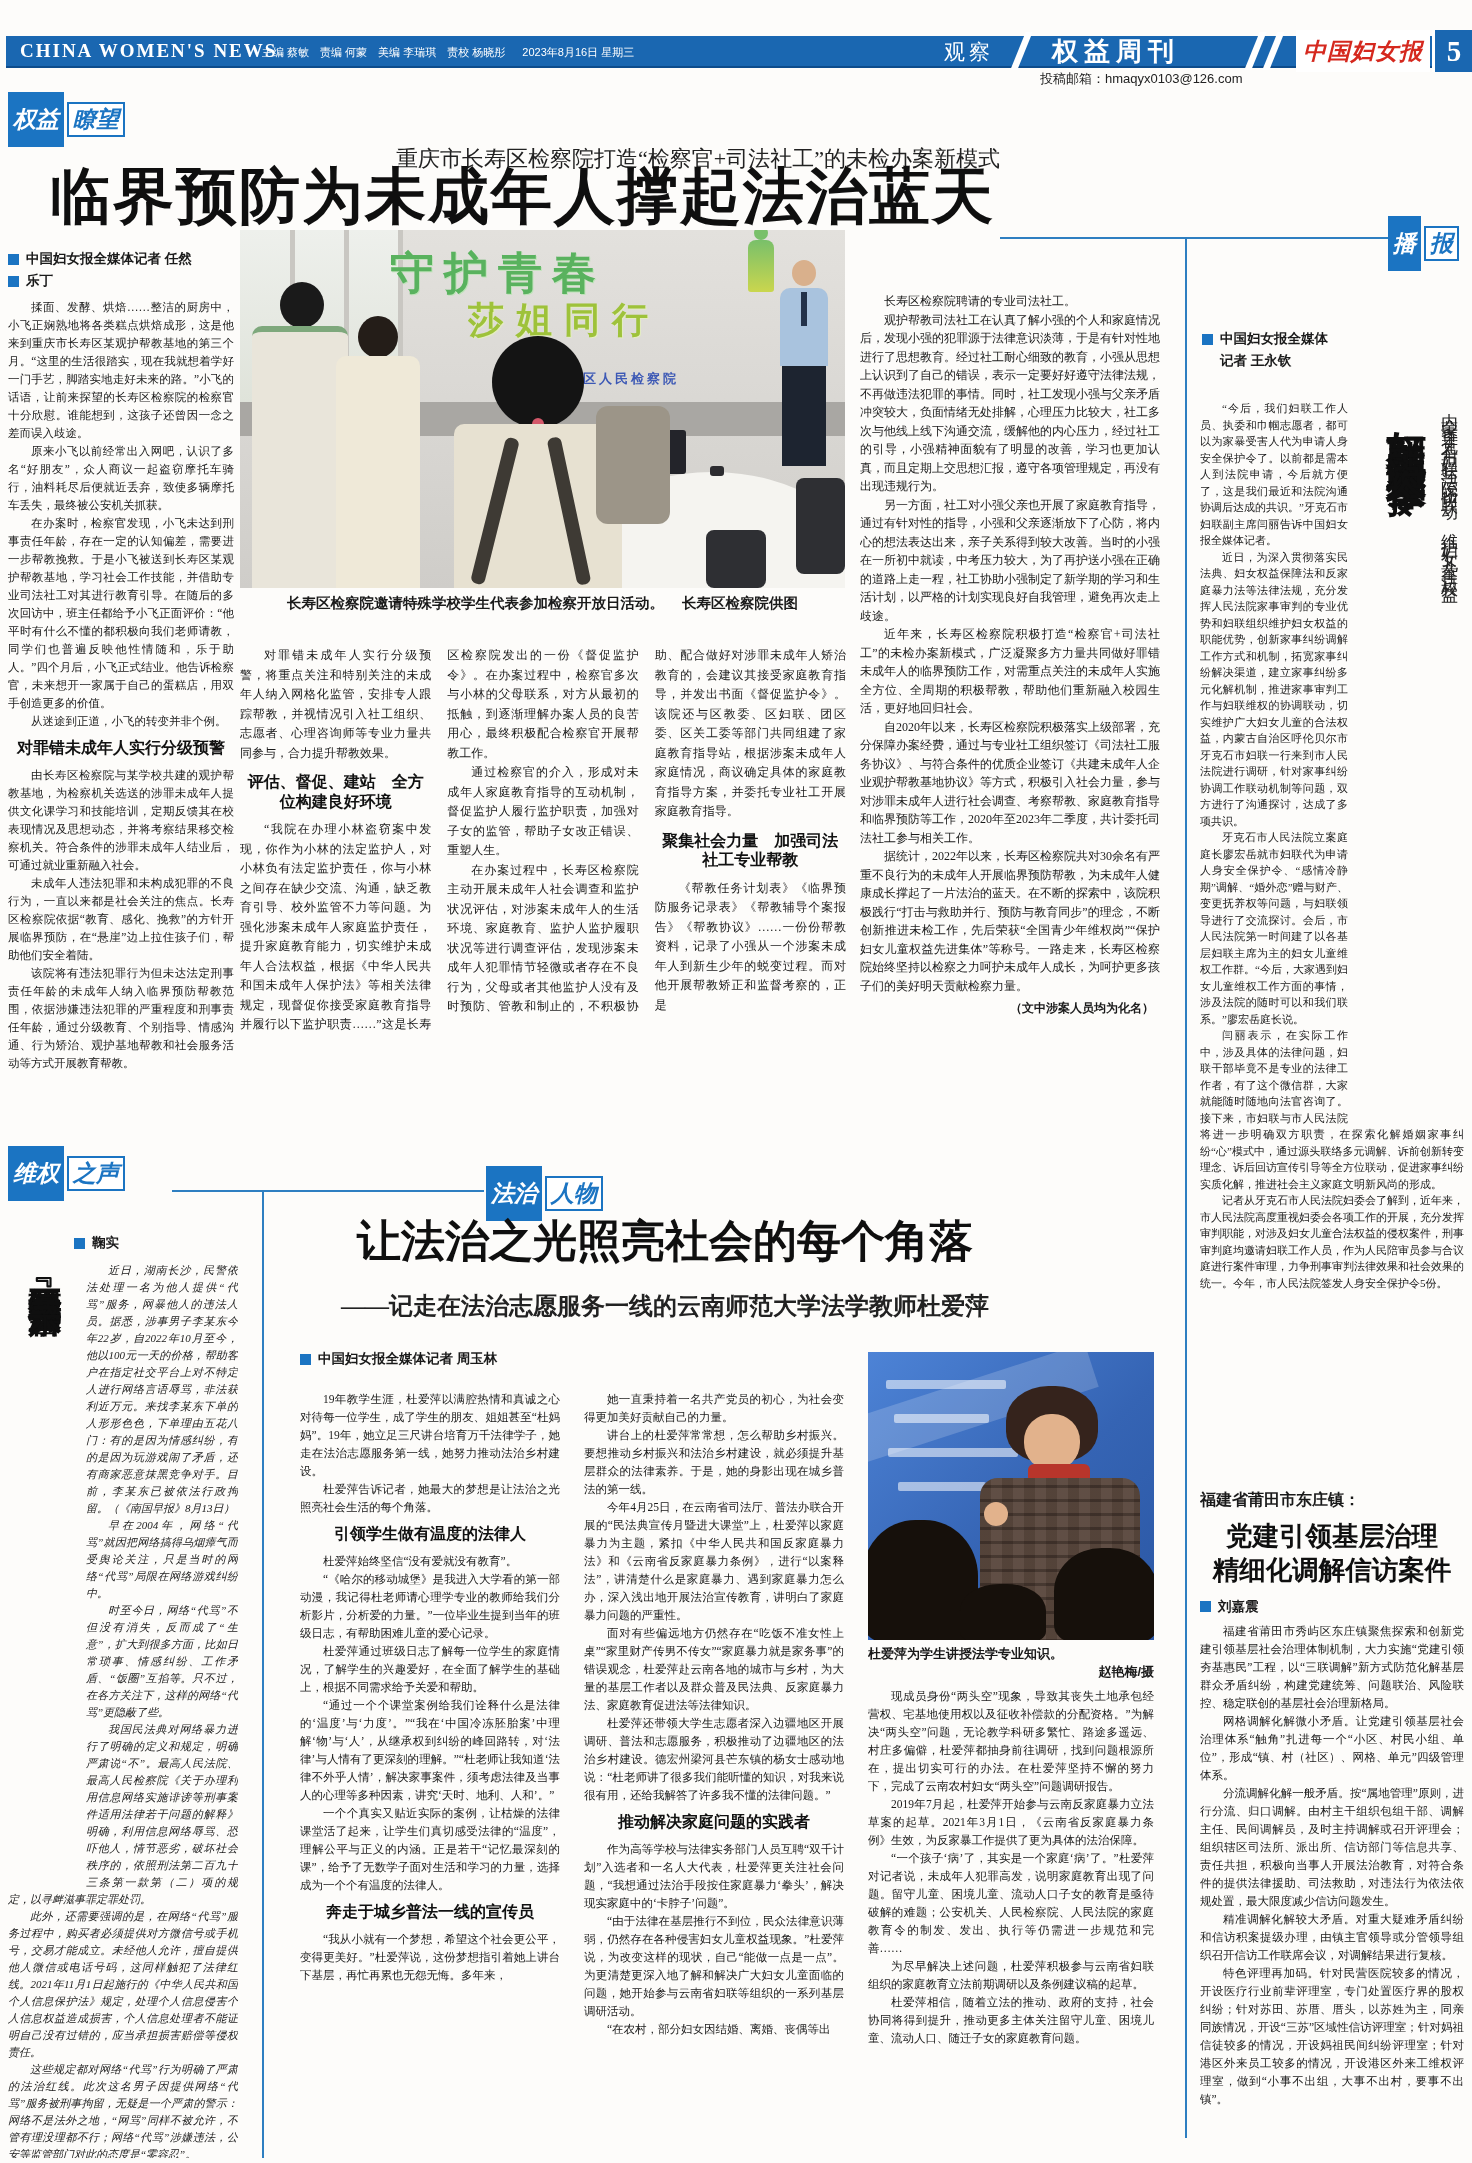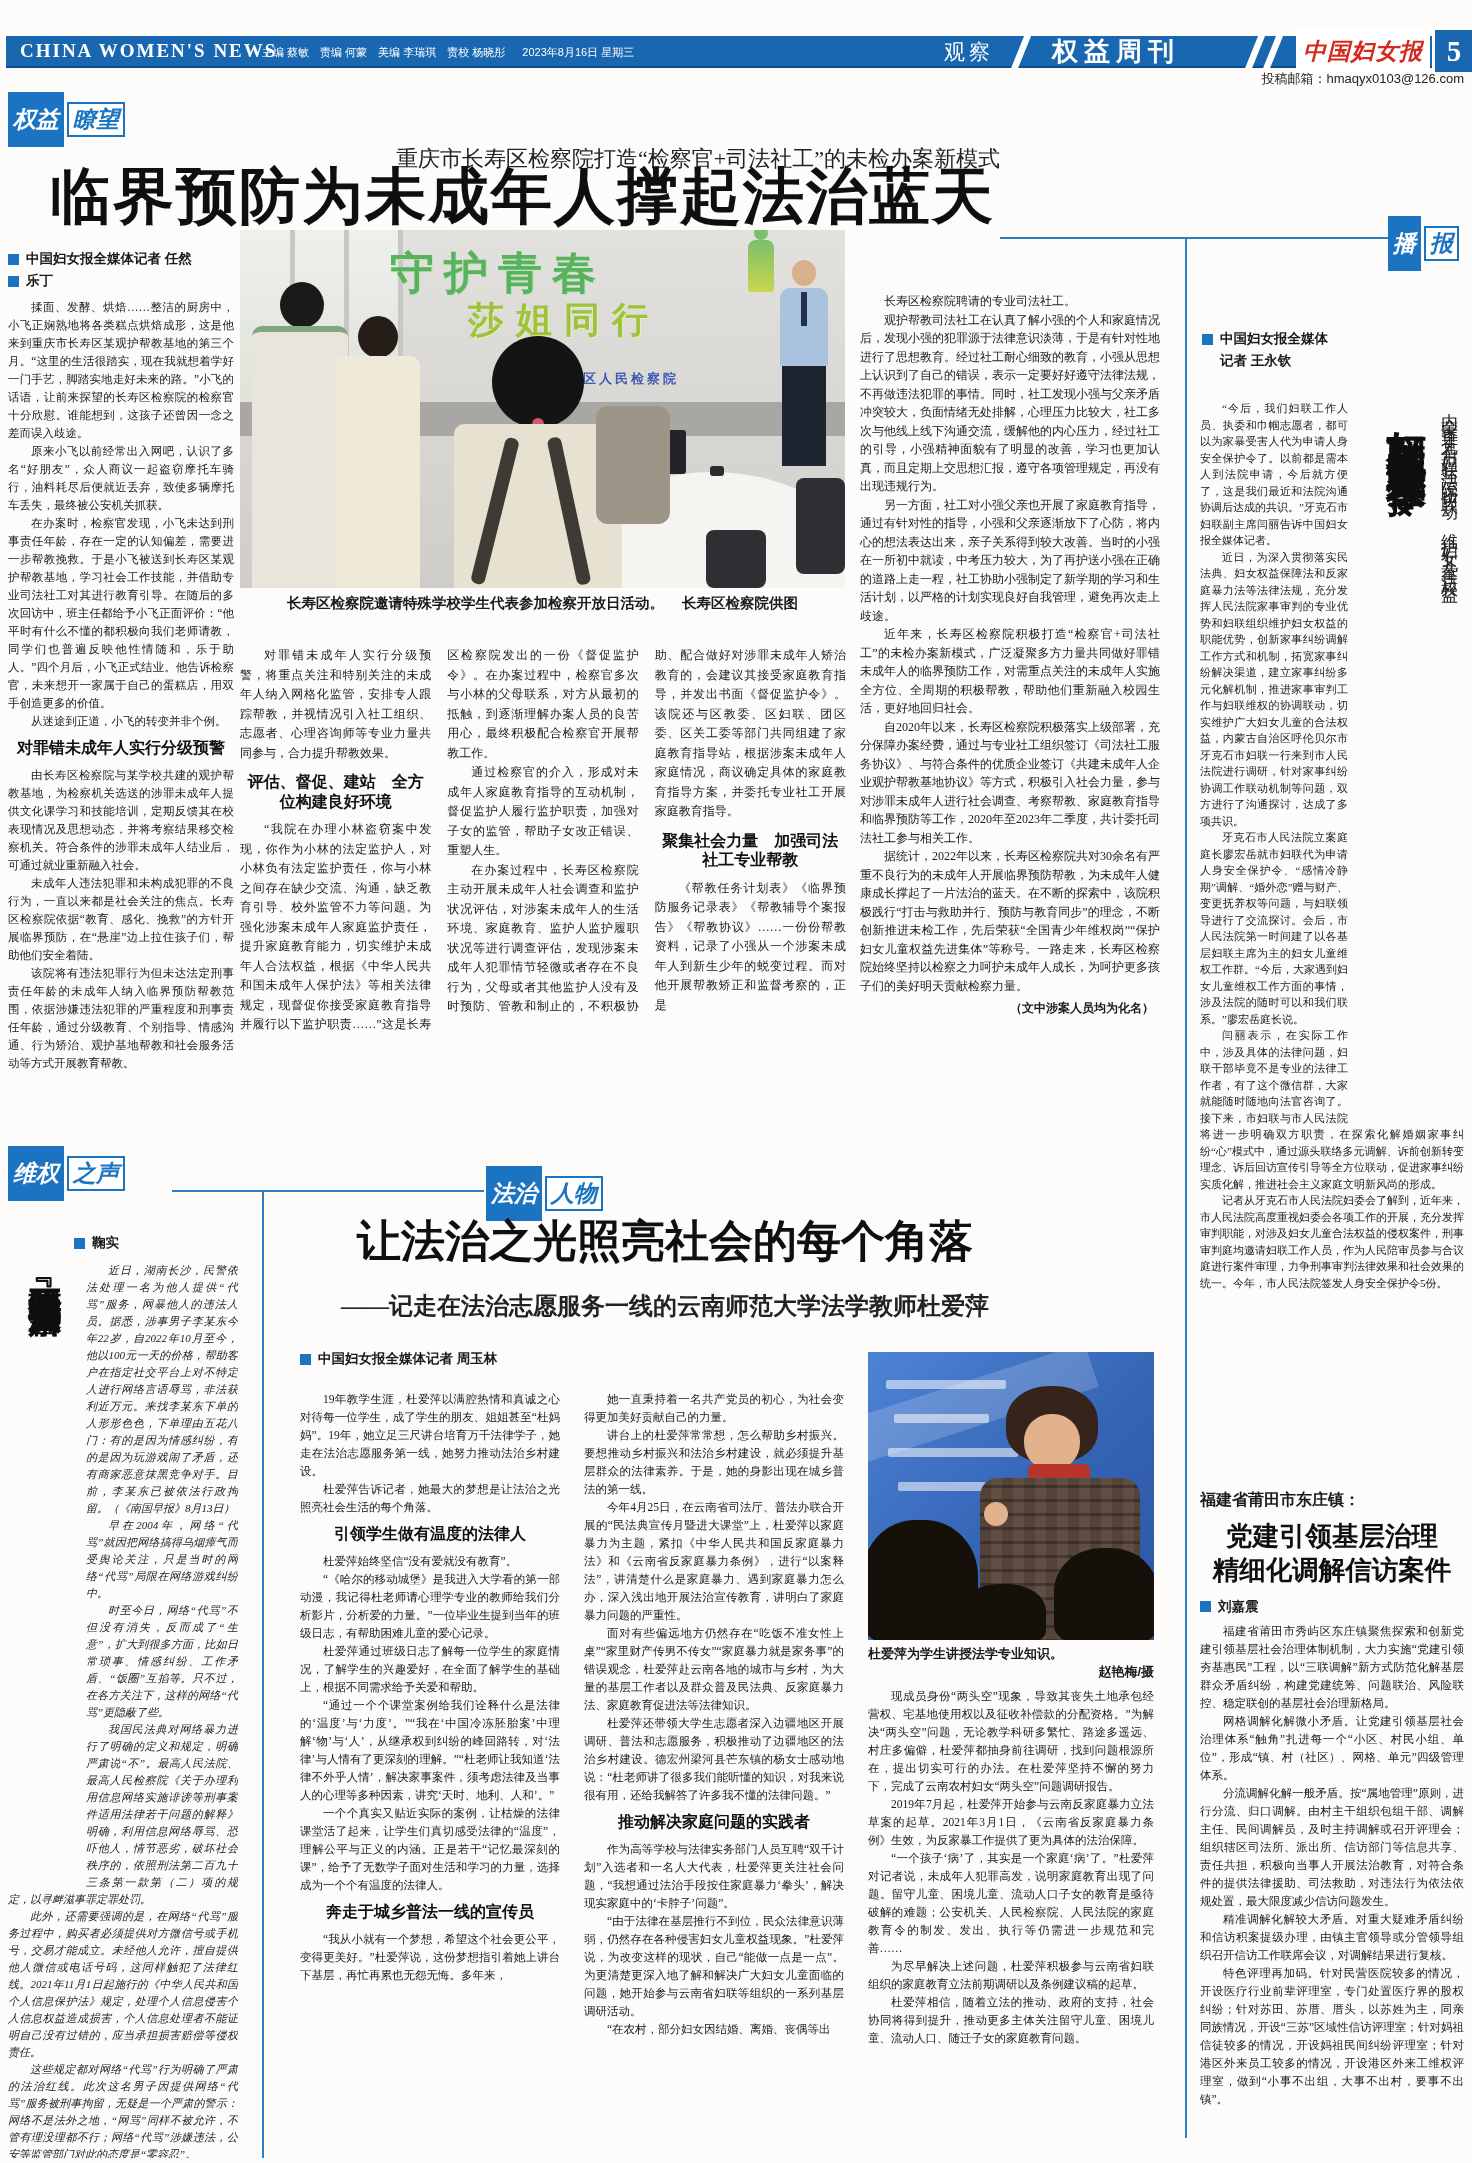--- a/index.html
+++ b/index.html
@@ -15,21 +15,21 @@
   .staffline{position:absolute;left:256px;top:9px;color:#fff;font-size:11px;font-family:"Liberation Sans",sans-serif;}
   .staffline span{margin-right:14px;}
   .tab-observe{position:absolute;left:938px;top:2px;color:#fff;font-size:21px;letter-spacing:4px;}
   .slash{position:absolute;top:-4px;width:7px;height:38px;background:#fff;transform:skewX(-22deg);}
   .tab-weekly{position:absolute;left:1046px;top:-2px;color:#fff;font-size:26px;font-weight:bold;letter-spacing:6px;text-align:center;}
   .brand-panel{position:absolute;left:1290px;top:-6px;width:134px;height:42px;background:#fff;
                display:flex;align-items:center;justify-content:center;}
   .brand-txt{color:#d5281e;font-size:23px;font-weight:bold;font-style:italic;letter-spacing:1px;}
   .page-box{position:absolute;left:1426px;top:-6px;width:38px;height:42px;background:#1a67b1;border-left:3px solid #fff;
             display:flex;align-items:center;justify-content:center;color:#fff;font-size:29px;font-weight:bold;}
-  .email{left:1040px;top:70px;width:424px;text-align:right;font-size:13px;color:#222;font-family:"Liberation Sans",sans-serif;}
+  .email{left:1040px;top:70px;width:424px;font-size:13px;color:#222;font-family:"Liberation Sans",sans-serif;}
   
   .seclabel{display:flex;gap:3px;align-items:center;font-family:"Liberation Sans","DejaVu Sans",sans-serif;}
   .seclabel .solid{background:#1b74c2;color:#fff;font-size:23px;font-weight:bold;font-style:italic;padding:12px 5px;}
   .seclabel .outline{color:#1b74c2;border:2px solid #1b74c2;background:#fff;font-size:23px;font-weight:bold;font-style:italic;padding:0 4px;}
   
   .kicker{left:60px;top:144px;width:940px;text-align:right;font-size:22px;font-weight:normal;color:#222;}
   .mainhead{left:0;top:156px;width:1045px;text-align:center;font-size:61px;font-weight:900;letter-spacing:2px;color:#0f0f0f;}
   .bylinebox{margin-bottom:8px;font-family:"Liberation Sans",sans-serif;font-size:13.5px;font-weight:bold;}
   .bylinebox .row{display:flex;align-items:center;margin-bottom:4px;}
   .sq{display:inline-block;width:11px;height:11px;background:#1b74c2;margin-right:7px;flex:0 0 auto;}

